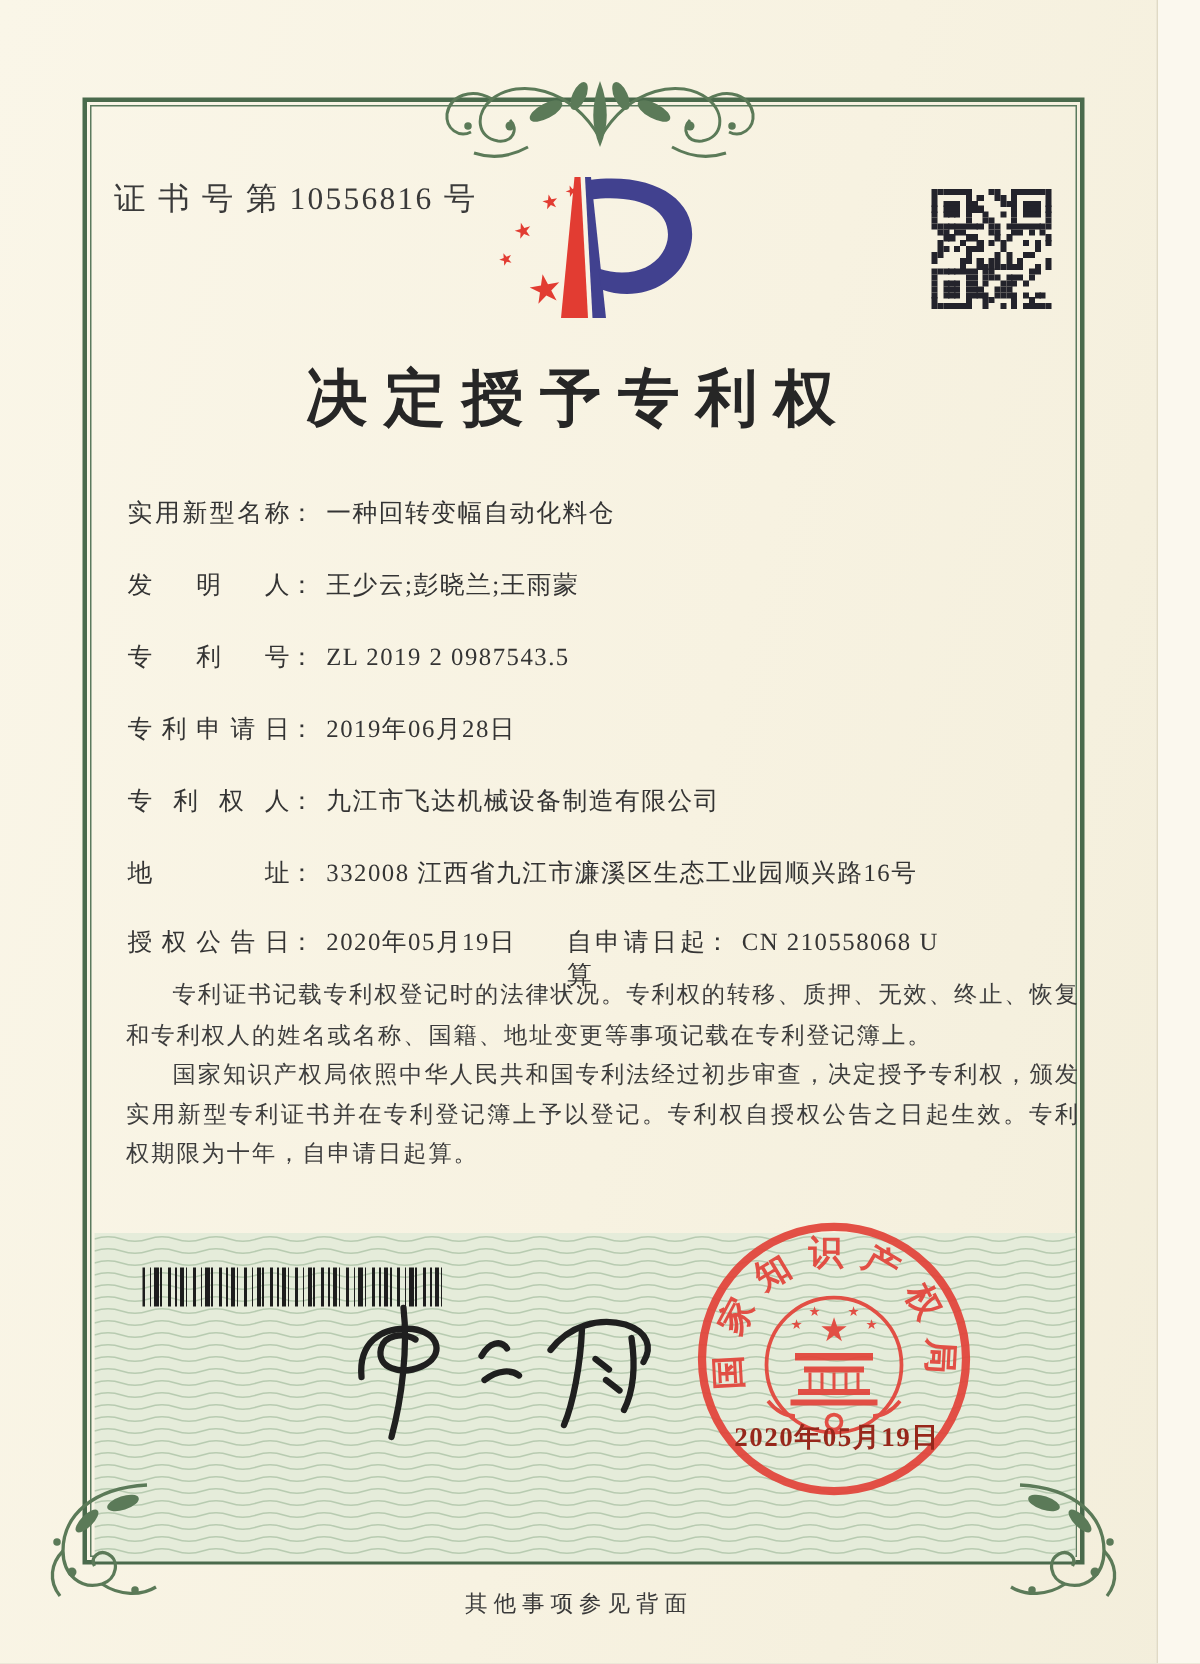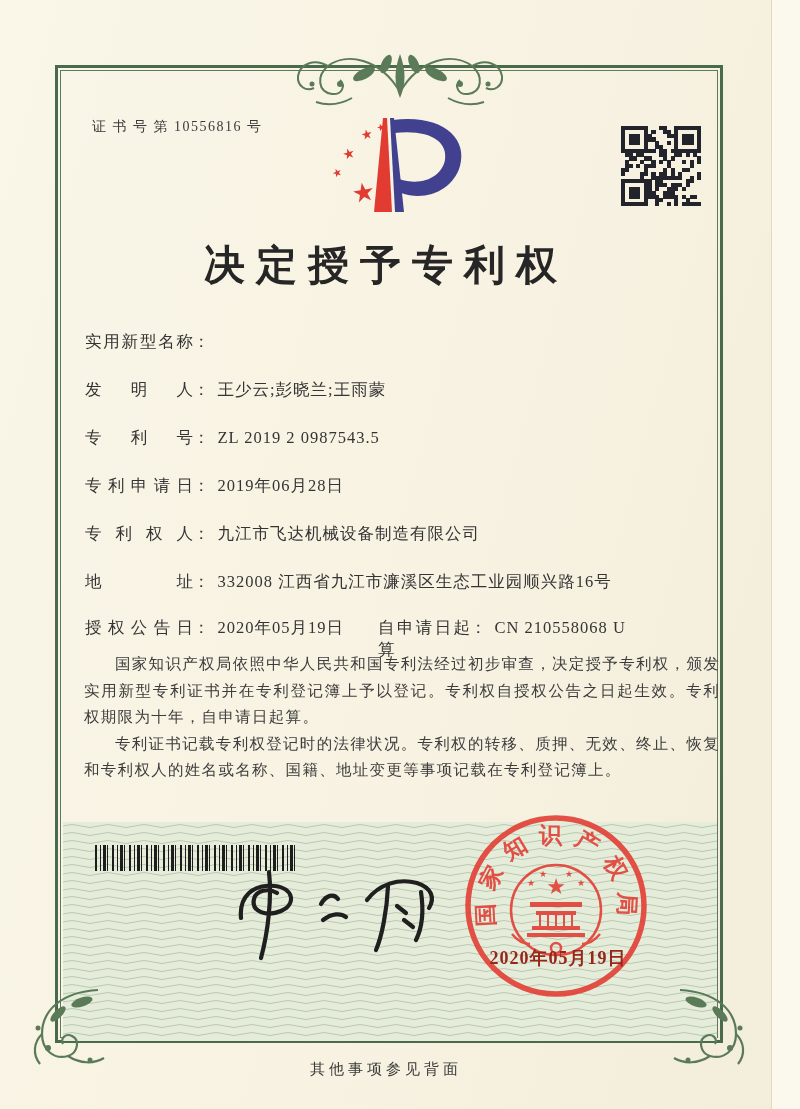--- a/index.html
+++ b/index.html
@@ -9,21 +9,21 @@
   .scan-edge{position:absolute;right:0;top:0;width:28px;height:100%;
         background:#fbf8ee;border-left:1px solid #e0dac5;}
   
   .frame-outer{position:absolute;left:55px;top:65px;width:668px;height:978px;
         border:3px solid #4a6a4c;box-sizing:border-box;}
   .frame-inner{position:absolute;left:60px;top:70px;width:658px;height:968px;
         border:1px solid #5b7a5e;box-sizing:border-box;}
   
   .band{position:absolute;left:63px;top:822px;width:654px;height:219px;background:#e5ecda;}
   .band svg{display:block}
-  .cert-no{position:absolute;left:92px;top:118px;font-size:14px;letter-spacing:1.5px;color:#3a3a3a;}
+  .cert-no{position:absolute;left:76px;top:118px;font-size:21px;letter-spacing:1.5px;color:#3a3a3a;}
   .logo{position:absolute;left:330px;top:110px;width:170px;height:120px;}
   .qr{position:absolute;left:621px;top:126px;width:80px;height:80px;}
   .qr div{position:absolute;background:#23232b;}
   .title{position:absolute;left:0;right:28px;top:238px;text-align:center;
         font-size:41px;font-weight:600;letter-spacing:11px;color:#262626;}
   .field-row{position:absolute;left:85px;display:flex;align-items:baseline;
         font-size:16.5px;color:#343434;}
   .field-label{display:inline-block;width:108px;text-align:justify;text-align-last:justify;}
   .field-colon{margin-right:8px;}
   .field-value{letter-spacing:1px;white-space:nowrap;}
@@ -383,20 +383,21 @@
       <div style="left: 68.5714px; top: 76.1905px; width: 4.10952px; height: 4.10952px;"></div>
       <div style="left: 72.381px; top: 76.1905px; width: 4.10952px; height: 4.10952px;"></div>
       <div style="left: 76.1905px; top: 76.1905px; width: 4.10952px; height: 4.10952px;"></div>
     </div>
 
   <div class="title">决定授予专利权</div>
 
   <div class="field-row" style="top:331px">
     <span class="field-label">实用新型名称</span>
       <span class="field-colon">：</span>
+      <span class="field-value">一种回转变幅自动化料仓</span>
   </div>
   <div class="field-row" style="top:379px">
     <span class="field-label">发明人</span>
       <span class="field-colon">：</span>
       <span class="field-value">王少云;彭晓兰;王雨蒙</span>
   </div>
   <div class="field-row" style="top:427px">
     <span class="field-label">专利号</span>
       <span class="field-colon">：</span>
       <span class="field-value">ZL 2019 2 0987543.5</span>
@@ -421,22 +422,22 @@
     <span class="field-label">授权公告日</span>
       <span class="field-colon">：</span>
       <span class="field-value">2020年05月19日</span>
     <span class="grant-gap"></span>
     <span class="field-label" style="width:92px">自申请日起算</span>
       <span class="field-colon">：</span>
       <span class="field-value">CN 210558068 U</span>
   </div>
 
   <div class="body-text">
+    <p>专利证书记载专利权登记时的法律状况。专利权的转移、质押、无效、终止、恢复和专利权人的姓名或名称、国籍、地址变更等事项记载在专利登记簿上。</p>
     <p>国家知识产权局依照中华人民共和国专利法经过初步审查，决定授予专利权，颁发实用新型专利证书并在专利登记簿上予以登记。专利权自授权公告之日起生效。专利权期限为十年，自申请日起算。</p>
-    <p>专利证书记载专利权登记时的法律状况。专利权的转移、质押、无效、终止、恢复和专利权人的姓名或名称、国籍、地址变更等事项记载在专利登记簿上。</p>
   </div>
 
   <div class="barcode"></div>
 
 
   <svg class="signature" viewBox="0 0 215 100">
     <g stroke="#1f1f1f" stroke-width="4.2" fill="none" stroke-linecap="round" stroke-linejoin="round">
       <path d="M16,52 C14,30 28,18 50,20 C68,22 72,38 56,45 C42,51 26,46 29,33 C31,24 44,22 52,27"></path>
       <path d="M44,6 C47,32 43,66 36,92"></path>
       <path d="M96,38 C101,29 109,27 113,33"></path>

